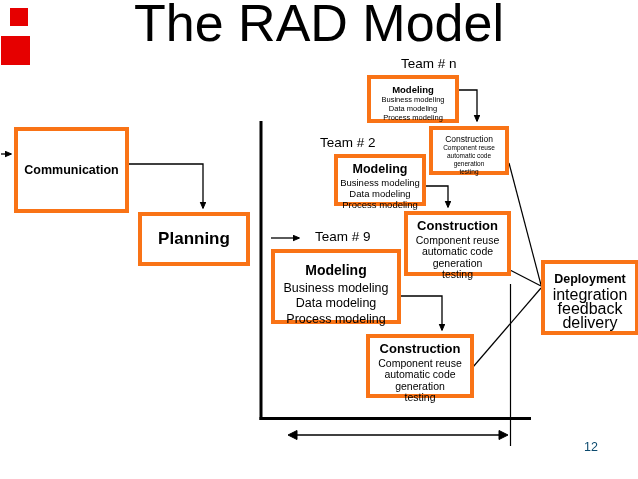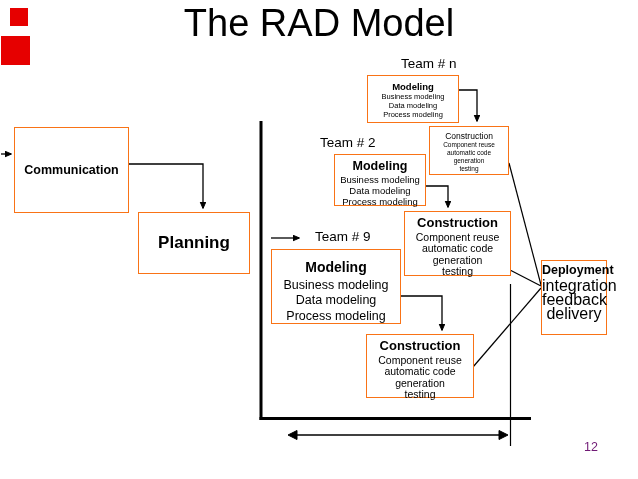--- a/index.html
+++ b/index.html
@@ -5,58 +5,58 @@
   html,body{margin:0;padding:0;background:#fff;}
   .slide{
     position:relative;width:638px;height:479px;background:#ffffff;overflow:hidden;
     font-family:"Liberation Sans", sans-serif;color:#000;
   }
   .sq{position:absolute;}
   .sq1{left:10px;top:8px;width:18px;height:18px;}
   .sq2{left:1px;top:36px;width:29px;height:29px;}
   .title{
     position:absolute;left:0;right:0;top:0;margin:0;text-align:center;
-    font-size:38px;font-weight:400;line-height:46px;letter-spacing:0;
+    font-size:52px;font-weight:400;line-height:46px;letter-spacing:0;
   }
   svg.lines{position:absolute;left:0;top:0;width:638px;height:479px;}
   svg.lines *{stroke:#000;}
   .box{
-    position:absolute;background:#fff;border:1px solid #f97316;box-sizing:border-box;
+    position:absolute;background:#fff;border:4px solid #f97316;box-sizing:border-box;
     text-align:center;line-height:1.2;
   }
   .flexc{display:flex;align-items:center;justify-content:center;text-align:center;}
   .comm{left:14px;top:127px;width:115px;height:86px;font-weight:bold;font-size:12.5px;}
-  .planning{left:138px;top:212px;width:112px;height:62px;font-weight:bold;font-size:17px;}
+  .planning{left:138px;top:212px;width:112px;height:54px;font-weight:bold;font-size:17px;}
   .t1mod{left:271px;top:249px;width:130px;height:75px;padding-top:9px;}
   .t1mod .bt{font-size:14px;margin-bottom:2px;}
   .t1mod .bl{font-size:12.5px;line-height:15.5px;}
   .t1con{left:366px;top:334px;width:108px;height:64px;padding-top:3px;}
   .t1con .bt{font-size:13px;margin-bottom:1px;}
   .t1con .bl{font-size:10.5px;line-height:11.5px;}
   .t2mod{left:334px;top:154px;width:92px;height:52px;padding-top:4px;}
   .t2mod .bt{font-size:12.5px;}
   .t2mod .bl{font-size:9.5px;line-height:11px;}
   .t2con{left:404px;top:211px;width:107px;height:65px;padding-top:3px;}
   .t2con .bt{font-size:13px;margin-bottom:1px;}
   .t2con .bl{font-size:10.5px;line-height:11.5px;}
   .tnmod{left:367px;top:75px;width:92px;height:48px;padding-top:5px;}
   .tnmod .bt{font-size:9.5px;}
   .tnmod .bl{font-size:7.5px;line-height:9px;}
   .tncon{left:429px;top:126px;width:80px;height:49px;padding-top:4px;}
   .tncon .bt{font-size:8.5px;font-weight:400;}
   .tncon .bl{font-size:6.5px;line-height:8px;}
-  .deploy{left:541px;top:260px;width:66px;height:75px;padding-top:2px;}
+  .deploy{left:541px;top:260px;width:98px;height:75px;padding-top:8px;}
   .deploy .bt{font-size:12.5px;margin-bottom:1px;}
   .deploy .bl{font-size:16px;line-height:14px;}
   .bt{font-weight:bold;}
   .lbl{position:absolute;font-size:13.5px;white-space:nowrap;}
   .lbl-tn{left:357px;top:56px;margin-left:44px;}
   .lbl-t2{left:320px;top:135px;}
   .lbl-t1{left:315px;top:229px;}
-  .pagenum{position:absolute;left:584px;top:440px;font-size:12.5px;color:#701a75;}
+  .pagenum{position:absolute;left:584px;top:440px;font-size:12.5px;color:#0c4a6e;}
 </style>
 </head>
 <body>
 
 <div class="slide">
 
   <div class="sq sq1" style="background: rgb(230, 0, 0);"></div>
   <div class="sq sq2" style="background: rgb(230, 0, 0);"></div>
 
   <h1 class="title">The RAD Model</h1>

